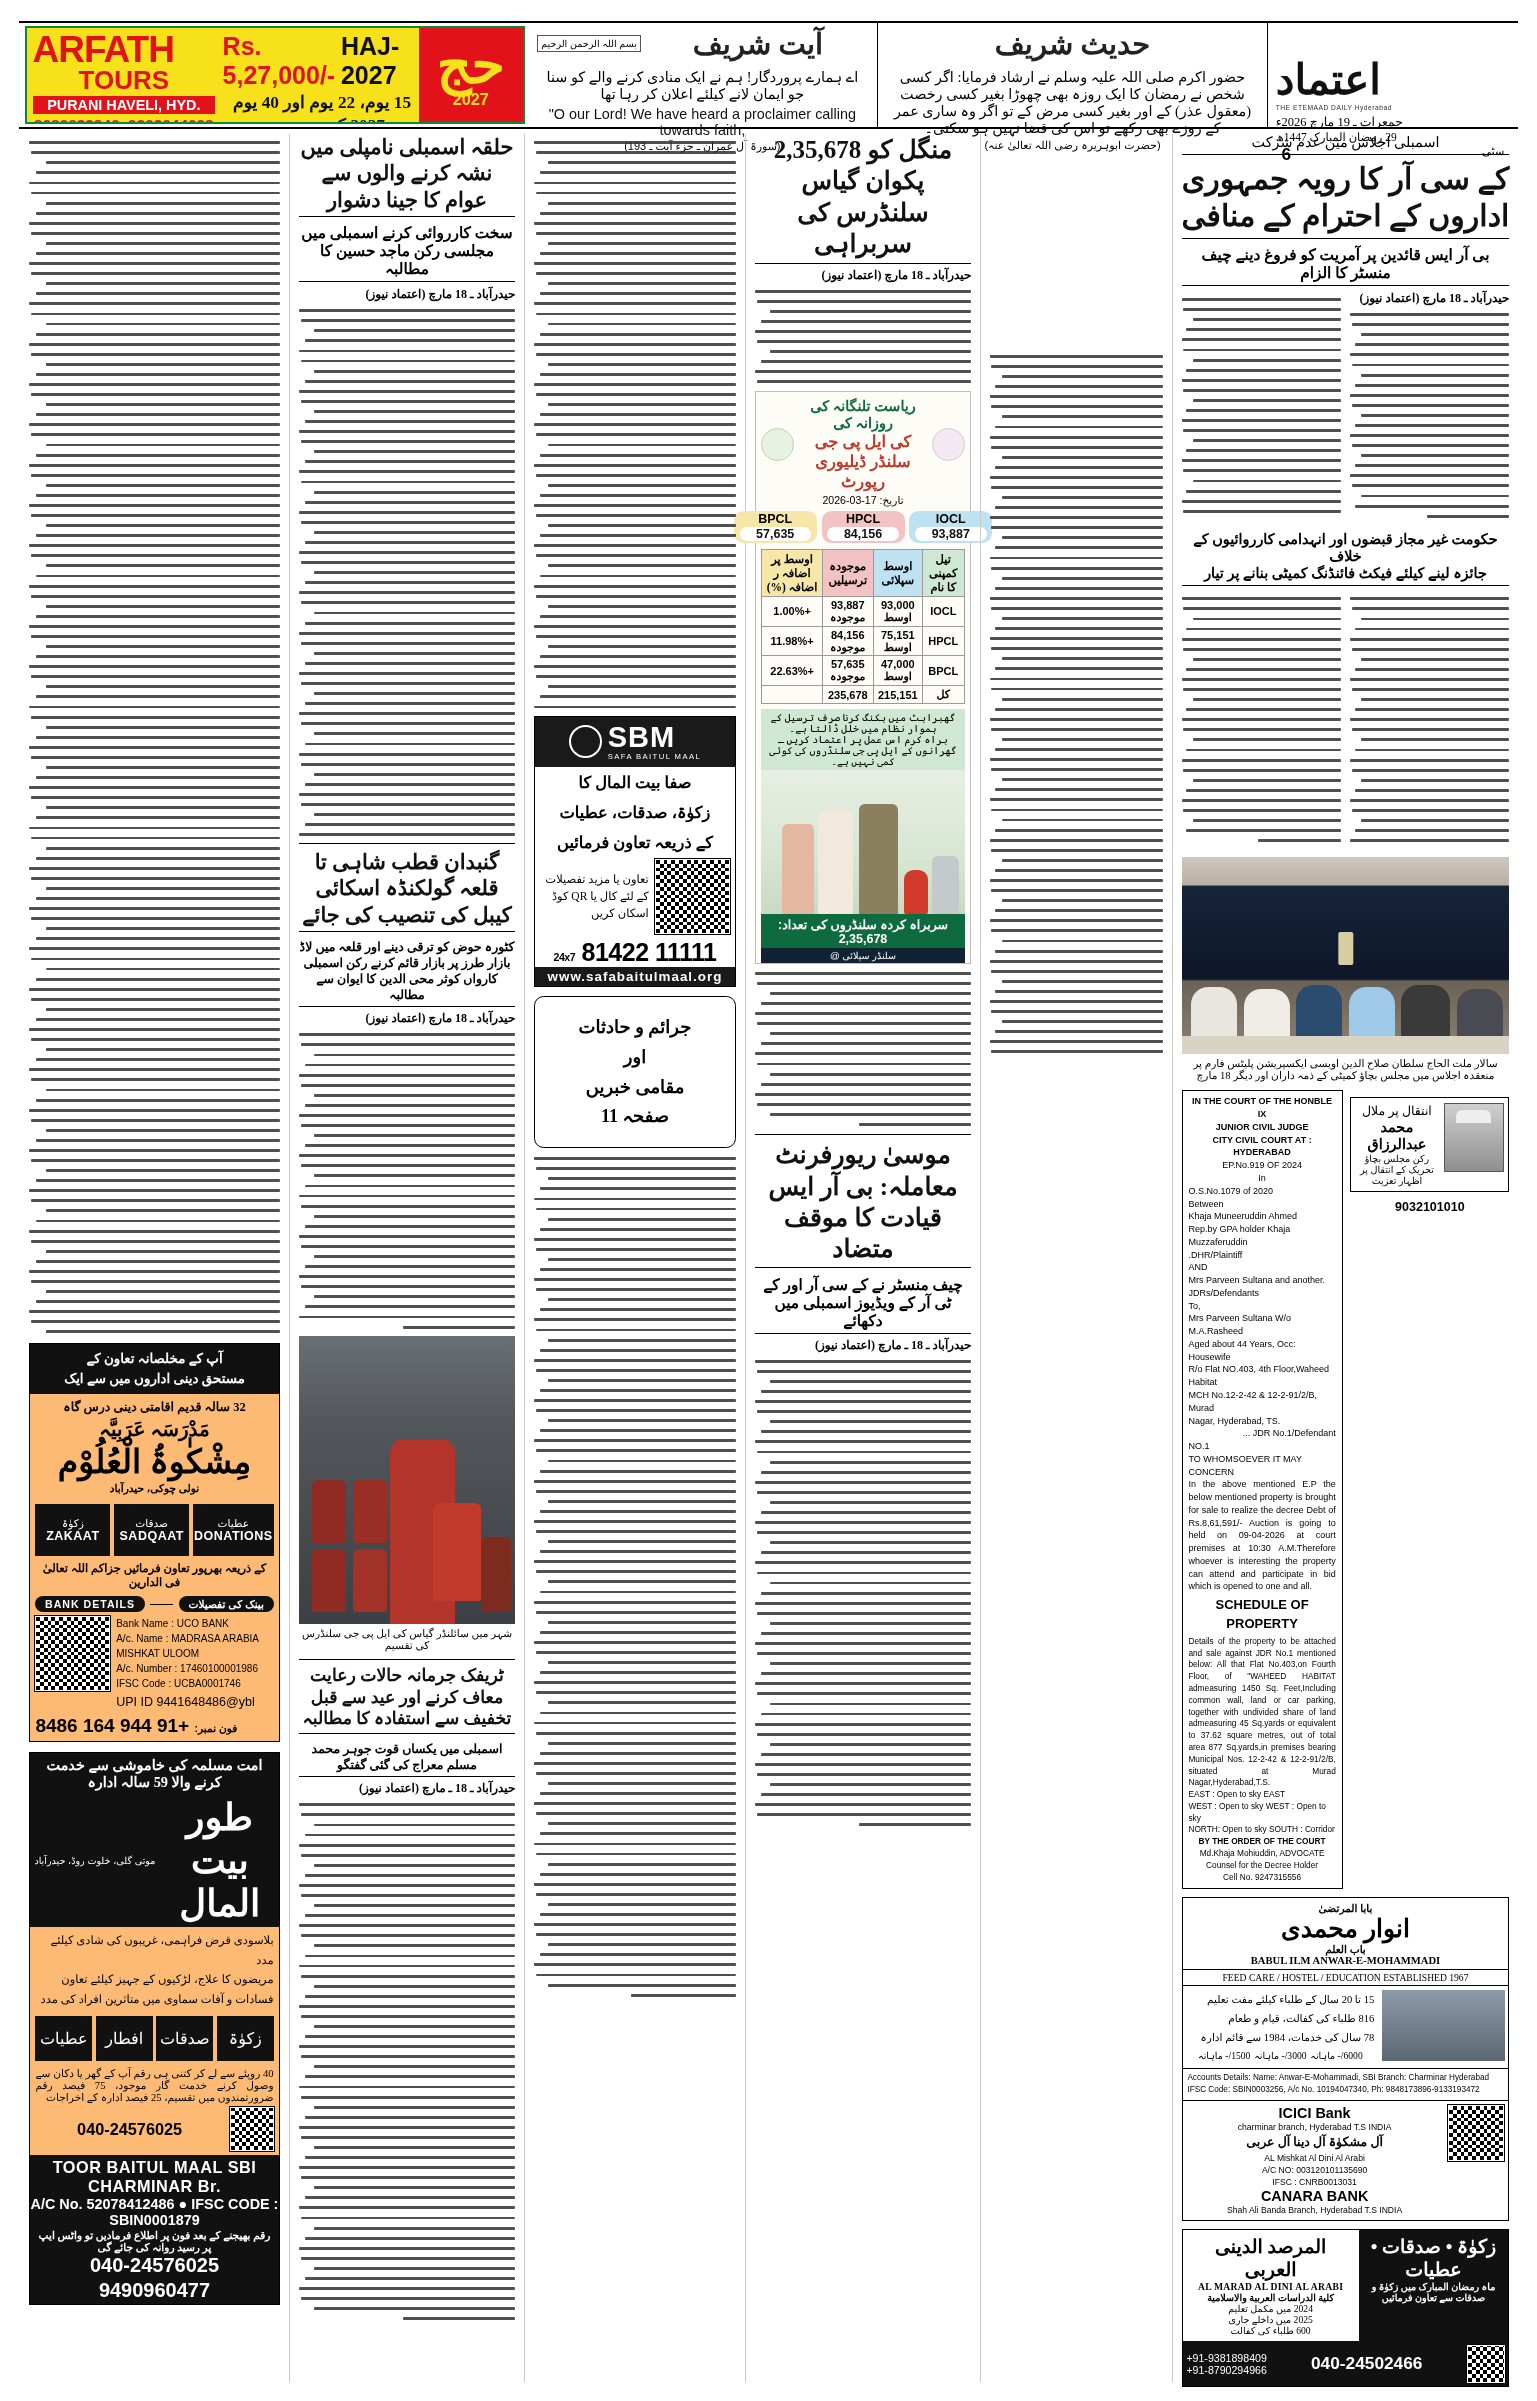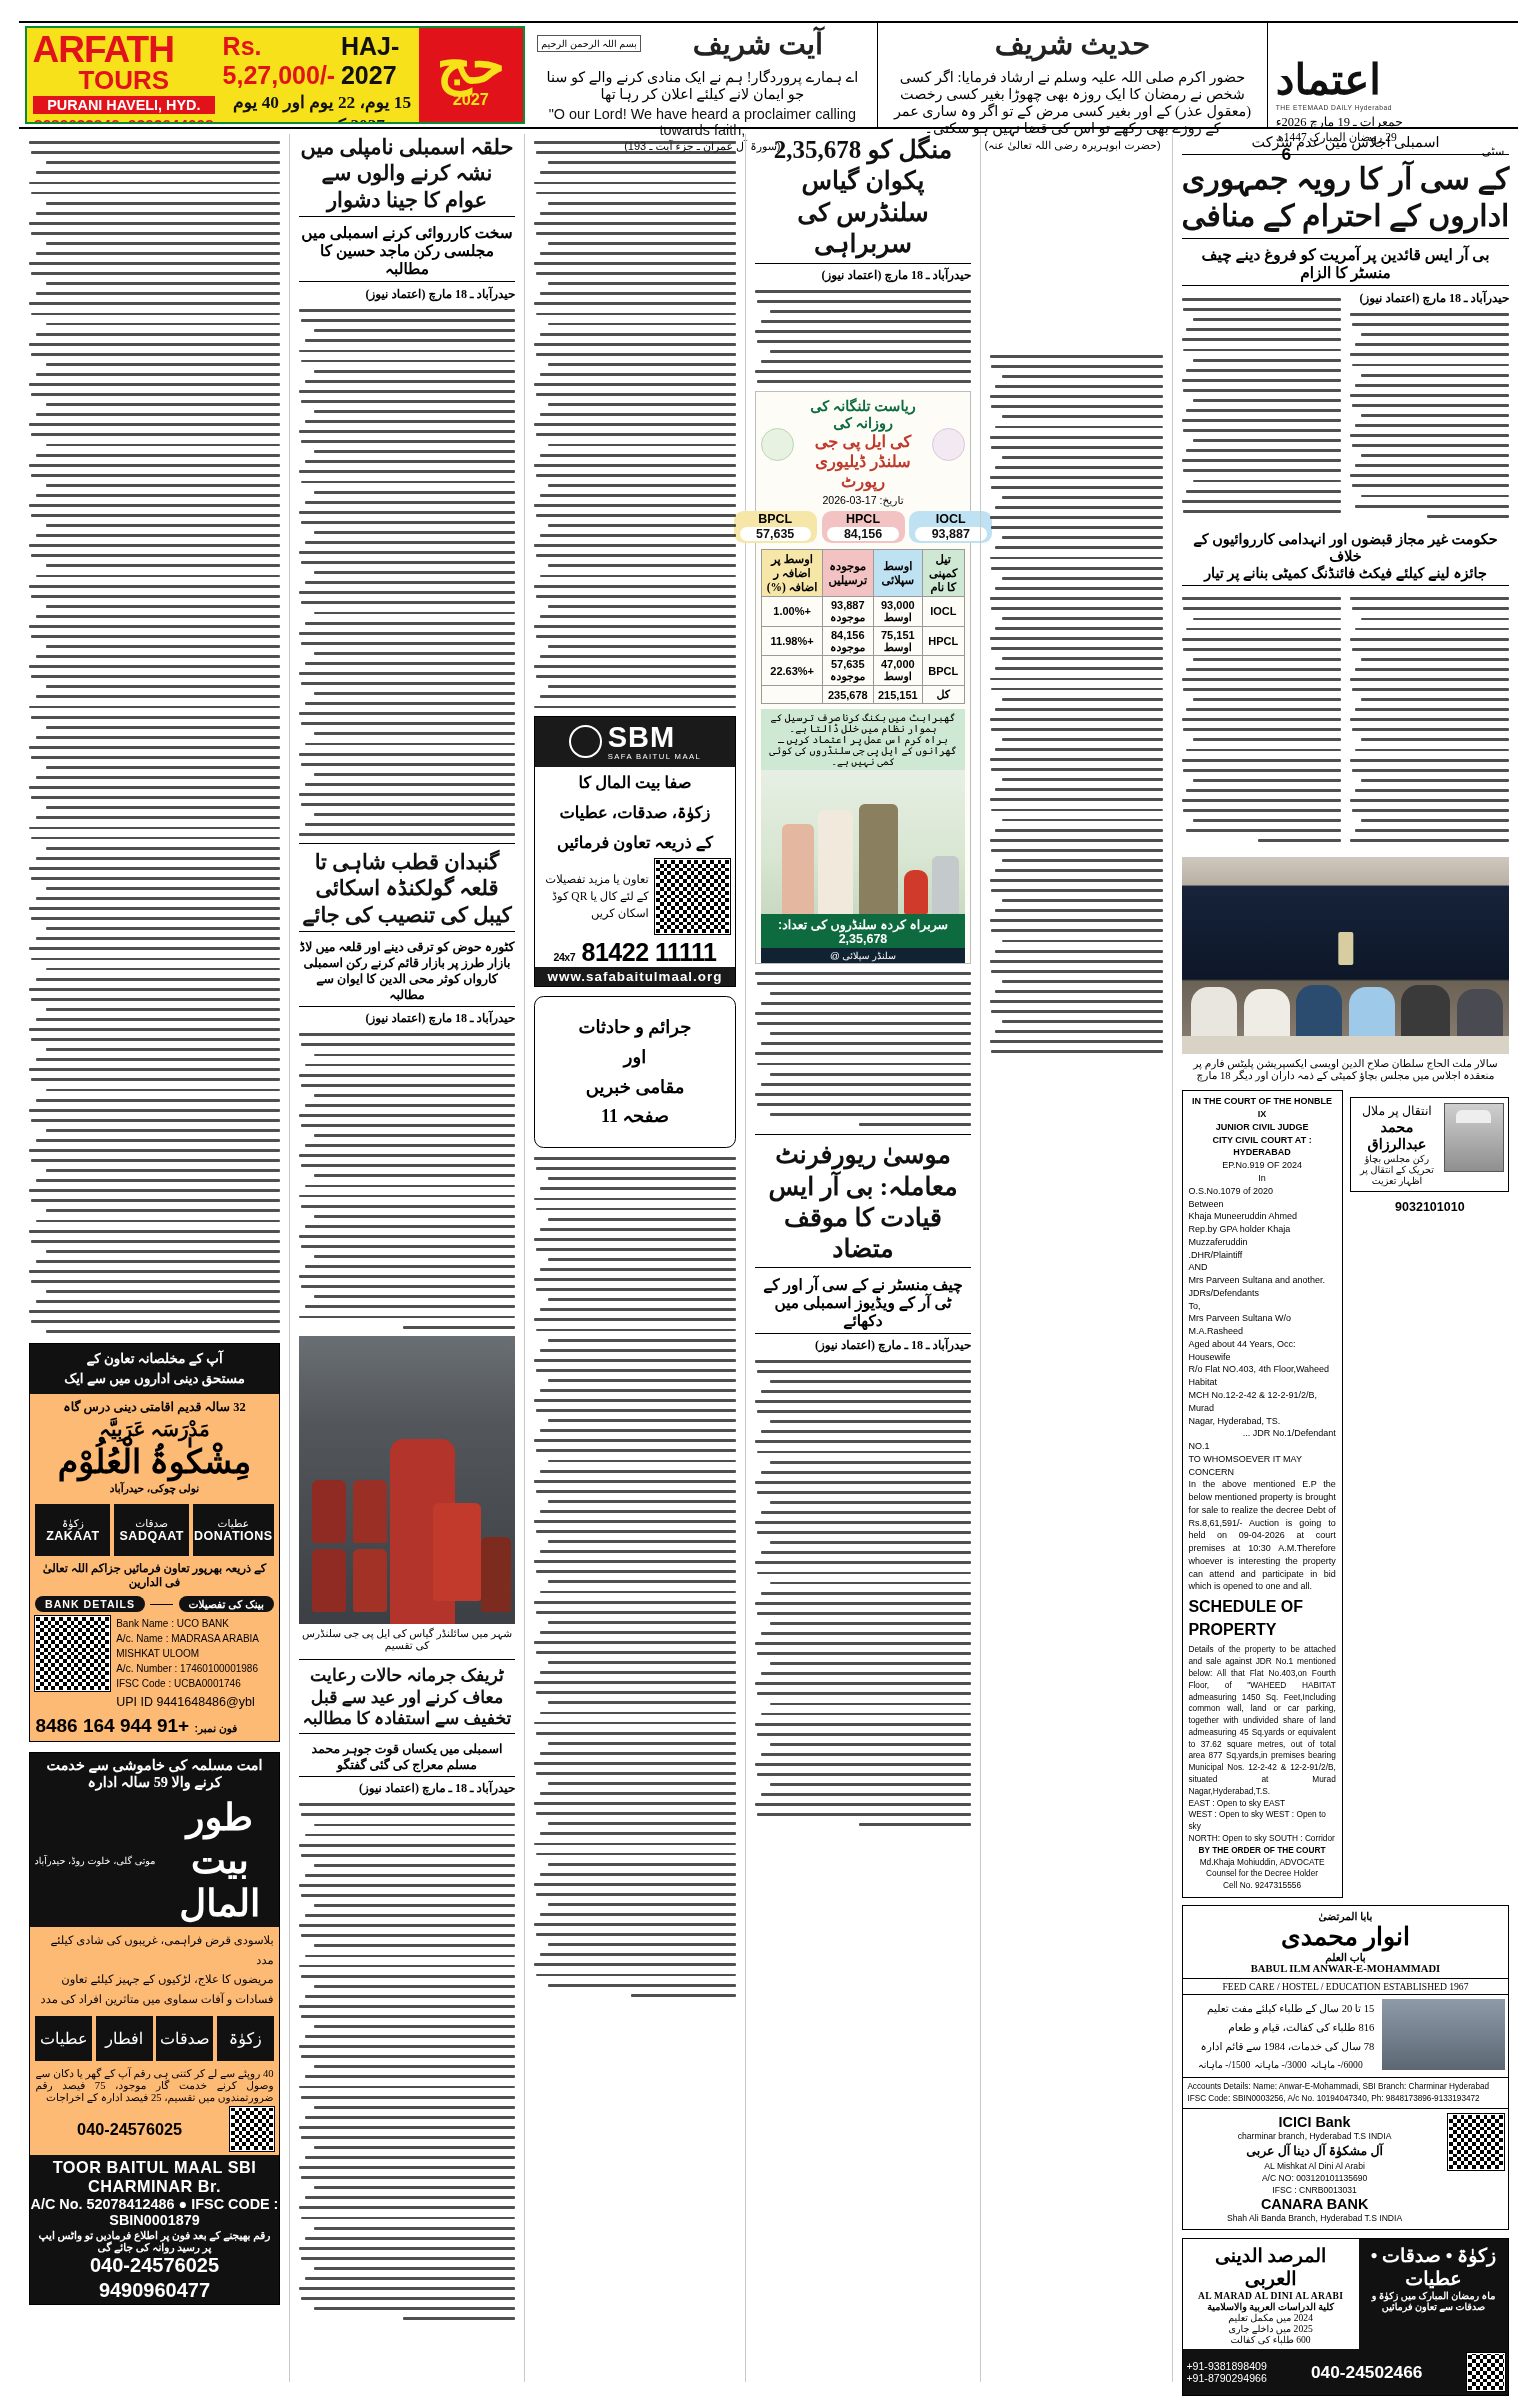--- a/index.html
+++ b/index.html
@@ -203,21 +203,21 @@
   .toor-chips { display:flex; flex-direction:row-reverse; gap:3.8px; padding:2.9px 5.8px; }
   .toor-foot { background:#111; color:#fff; text-align:center; font-weight:bold; }
   .toor-foot .l1 { font-size:16.3px; letter-spacing:0.5px; padding-top:2.9px;}
   .toor-foot .l2 { font-size:14.4px; }
   .toor-foot .l3 { font-size:20px; line-height:1.1; padding-bottom:2.9px;}
 
   
   .court { border:1px solid #000; padding:4.8px 5.8px; font-size:9px; line-height:1.42; }
   .court .ctr { text-align:center; }
   .court .b { font-weight:bold; }
-  .court .sched { text-align:left; font-weight:bold; font-size:16px; margin:2.9px 0; }
+  .court .sched { text-align:center; font-weight:bold; font-size:13px; margin:2.9px 0; }
 
   .obit { border:1px solid #000; margin:7.7px 0; padding:4.8px; display:flex; flex-direction:row-reverse; gap:5.8px; }
   .obit-photo { width:60px; height:69px; flex:none; background:linear-gradient(180deg,#cfcfcf,#8f8f8f); border:1px solid #555; position:relative; }
   .obit-photo .cap { position:absolute; top:5.8px; left:11.5px; right:11.5px; height:13.4px; background:#eee; border-radius:5.8px 5.8px 0 0;}
   .obit-txt { flex:1; direction:rtl; font-family:"Liberation Serif",serif; font-size:12.5px; text-align:center; }
   .obit-name { font-weight:bold; font-size:14.4px; }
   .obit-phone { font-weight:bold; font-size:12.5px; direction:ltr; text-align:center; margin-top:2.9px;}
 
   
   .anwar { border:1.9px solid #000; margin:7.7px 0; }

